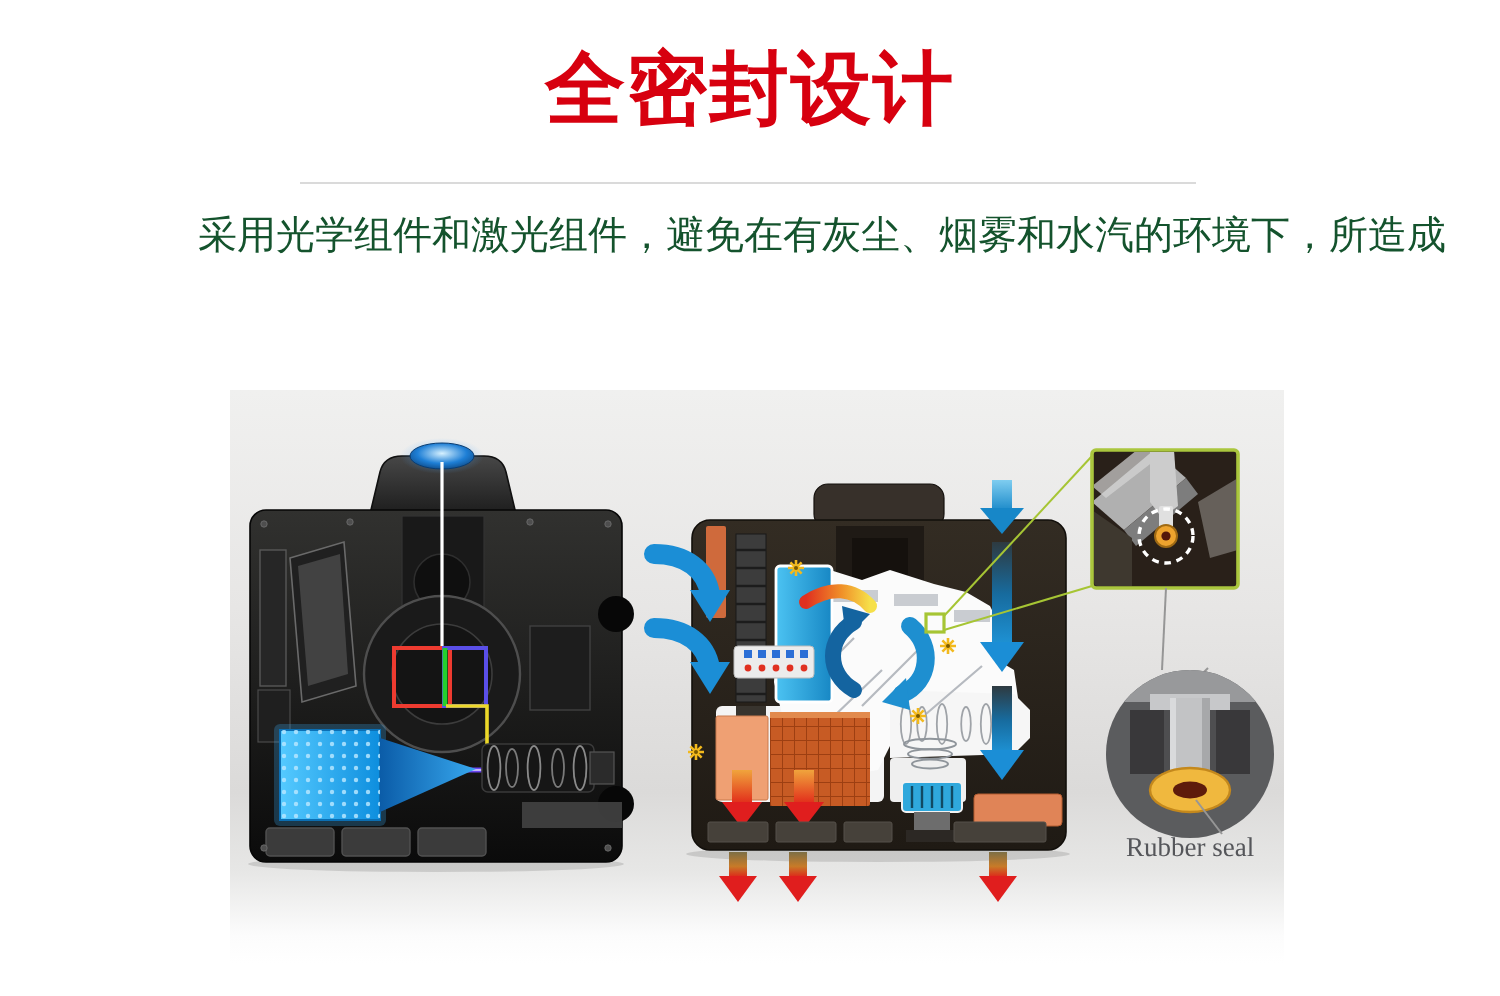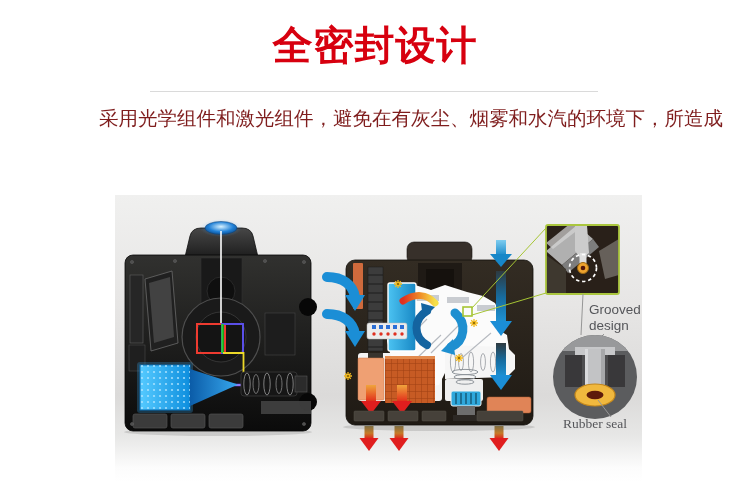--- a/index.html
+++ b/index.html
@@ -2,21 +2,21 @@
 <html><head>
 <meta charset="utf-8">
 <style>
   html,body{margin:0;padding:0;background:#ffffff;}
   .page{position:relative;width:750px;height:498px;background:#ffffff;overflow:hidden;
         font-family:"Liberation Sans","DejaVu Sans",sans-serif;}
   .title{position:absolute;left:0;top:20px;width:100%;margin:0;text-align:center;
          font-size:40px;line-height:50px;font-weight:700;color:#d7000f;letter-spacing:1px;}
   .divider{position:absolute;left:150px;top:91px;width:448px;height:1px;background:#dadada;}
   .desc{position:absolute;left:58px;top:104px;width:650px;font-size:19.5px;line-height:29px;
-        color:#7f1d1d;}
+        color:#14532d;}
   .desc-line{white-space:nowrap;}
   .desc-line.indent{text-indent:41px;}
   .figure{position:absolute;left:115px;top:195px;width:527px;height:287px;
           background:linear-gradient(180deg,#f0f0ef 0%,#e7e6e5 38%,#dbdad9 70%,#e7e7e6 84%,#fcfcfc 95%,#ffffff 100%);}
   .figure svg{position:absolute;left:0;top:0;display:block;}
   .fig-label{position:absolute;color:#55565a;font-size:13.5px;line-height:15.5px;}
   #lbl-grooved{left:474px;top:107px;width:56px;}
   #lbl-rubber{left:448px;top:221px;width:92px;font-family:Liberation Serif, serif;}
 </style>
 </head>
@@ -329,17 +329,16 @@
           <rect x="470" y="154" width="20" height="36" fill="#c2c3c5"></rect>
           <rect x="470" y="154" width="3" height="36" fill="#d9dadc"></rect>
           <rect x="486" y="154" width="4" height="36" fill="#a7a8aa"></rect>
           <ellipse cx="480" cy="200" rx="20" ry="11" fill="#f0b83e" stroke="#c4881c" stroke-width="1.2"></ellipse>
           <ellipse cx="480" cy="200" rx="8.5" ry="4.2" fill="#5e1b0b"></ellipse>
         </g>
       </g>
       <line x1="483" y1="205" x2="496" y2="222" stroke="#969696" stroke-width="1"></line>
     </svg>
 
-    <div class="fig-label" id="lbl-grooved">Grooved design</div>
     <div class="fig-label" id="lbl-rubber">Rubber seal</div>
   </div>
 
 </div>
 
 </body></html>

